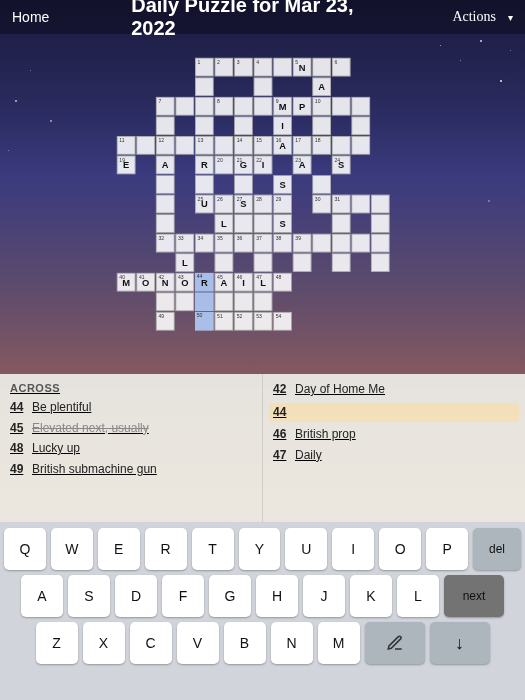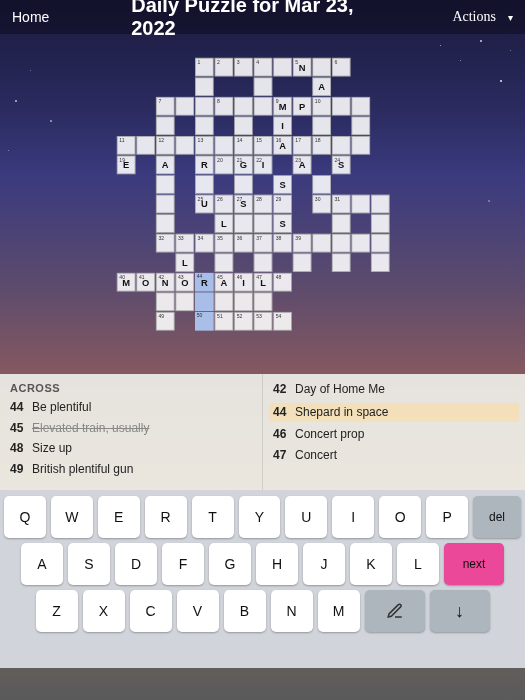--- a/index.html
+++ b/index.html
@@ -137,21 +137,22 @@
       font-weight: 500;
       line-height: 1;
     }
 
     
     .clues-section {
       position: relative;
       z-index: 10;
       display: flex;
       background: rgba(235,235,230,0.95);
-      height: 116px;
+      height: 148px;
+      text-decoration: underline;
     }
 
     .clue-column {
       flex: 1;
       padding: 8px 10px;
       overflow: hidden;
     }
     .clue-column:first-child {
       border-right: 1px solid rgba(0,0,0,0.1);
     }
@@ -226,21 +227,21 @@
 
     .key-special {
       background: #adb5bd;
       color: #111;
       font-size: 12px;
       min-width: 48px;
       max-width: 60px;
     }
 
     .key-action {
-      background: #ec4899;
+      background: #737373;
       color: #111;
       font-size: 12px;
       min-width: 52px;
       max-width: 60px;
     }
   </style>
 </head>
 <body>
 
 <div class="bg"></div>
@@ -645,48 +646,47 @@
 
 <div class="clues-section">
   <div class="clue-column">
     <div class="clue-header">ACROSS</div>
     <div class="clue-item">
       <span class="clue-num">44</span>
       <span class="clue-text">Be plentiful</span>
     </div>
     <div class="clue-item strikethrough">
       <span class="clue-num">45</span>
-      <span class="clue-text">Elevated train, usually</span>
+      <span class="clue-text">Elevated next, usually</span>
     </div>
     <div class="clue-item">
       <span class="clue-num">48</span>
-      <span class="clue-text">Size up</span>
+      <span class="clue-text">Lucky up</span>
     </div>
     <div class="clue-item">
       <span class="clue-num">49</span>
-      <span class="clue-text">British plentiful gun</span>
+      <span class="clue-text">British submachine gun</span>
     </div>
   </div>
 
   <div class="clue-column">
     <div class="clue-item">
       <span class="clue-num">42</span>
       <span class="clue-text">Day of Home Me</span>
     </div>
     <div class="clue-item highlighted-clue" style="background:rgba(255,220,150,0.5);">
       <span class="clue-num">44</span>
-      <span class="clue-text">Shepard in space</span>
     </div>
     <div class="clue-item">
       <span class="clue-num">46</span>
-      <span class="clue-text">Concert prop</span>
+      <span class="clue-text">British prop</span>
     </div>
     <div class="clue-item">
       <span class="clue-num">47</span>
-      <span class="clue-text">Concert</span>
+      <span class="clue-text">Daily</span>
     </div>
   </div>
 </div>
 
 <div class="keyboard">
   <div class="keyboard-row">
     <div class="key">Q</div>
     <div class="key">W</div>
     <div class="key">E</div>
     <div class="key">R</div>

